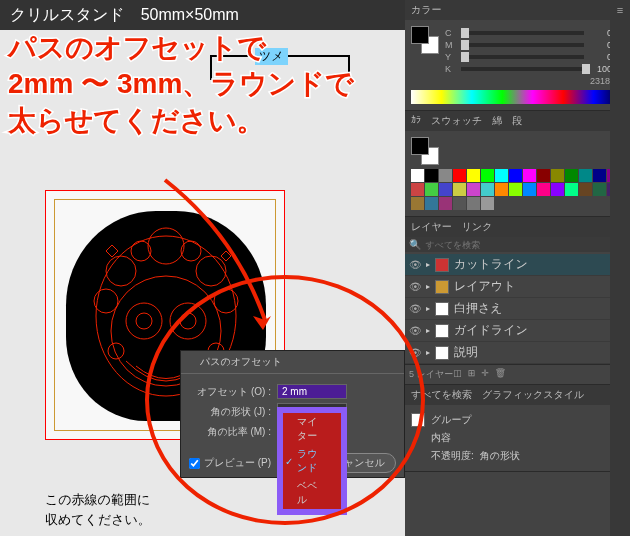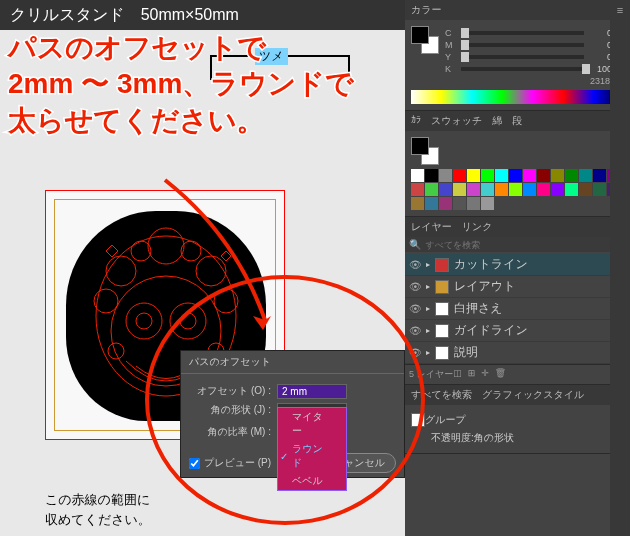--- a/index.html
+++ b/index.html
@@ -8,28 +8,28 @@
 .titlebar{background:#333;color:#fff;padding:4px 10px;font-size:16px;height:30px;display:flex;align-items:center}
 .annotation{position:absolute;left:8px;top:30px;font-size:28px;font-weight:bold;line-height:1.3;z-index:10;pointer-events:none}
 .ann-txt{color:#e20;-webkit-text-stroke:3px #fff;paint-order:stroke fill}
 .tsume1{position:absolute;left:210px;top:55px;width:140px;height:25px;border-top:2px solid #000;border-left:2px solid #000;border-right:2px solid #000}
 .tsume1-lbl{position:absolute;left:255px;top:48px;background:#7dd3fc;font-size:12px;color:#000;padding:0 4px}
 .artboard{position:absolute;left:45px;top:190px;width:240px;height:250px;border:1px solid red;background:#f8f8f8}
 .artboard::before{content:"";position:absolute;left:8px;top:8px;right:8px;bottom:8px;border:1px solid #c93}
 .artwork{position:absolute;left:20px;top:20px;width:200px;height:210px;background:#000;border-radius:45% 45% 40% 40%}
 .caption{position:absolute;left:45px;top:490px;font-size:13px;color:#000;line-height:1.5}
 .dialog{position:absolute;left:180px;top:350px;width:225px;background:#4a4a4a;border:1px solid #222;z-index:5;font-size:10px;color:#ccc}
-.dlg-title{padding:4px 8px;border-bottom:1px solid #666}
+.dlg-title{padding:4px 19px;border-bottom:1px solid #666}
 .dlg-body{padding:6px 8px}
-.dlg-row{display:flex;align-items:flex-start;margin:4px 0}
+.dlg-row{display:flex;align-items:center;margin:4px 0}
 .dlg-lbl{width:88px;text-align:right;padding-right:6px}
 .dlg-input{background:#4c1d95;border:1px solid #666;color:#fff;padding:1px 4px;width:70px;font-size:10px}
 .dlg-select{background:#333;border:1px solid #666;color:#fff;padding:1px 4px;width:70px;position:relative}
 .dlg-select::after{content:"▾";position:absolute;right:3px}
-.dropdown{position:absolute;left:96px;top:56px;background:#be185d;border:1px solid #8b5cf6;width:70px;z-index:6}
+.dropdown{position:absolute;left:96px;top:56px;background:#b91c1c;border:6px solid #8b5cf6;width:70px;z-index:6}
 .dd-item{padding:2px 14px;font-size:10px;position:relative}
 .dd-item.chk::before{content:"✓";position:absolute;left:2px;color:#7cf}
 .dd-item.sel{color:#7cf}
 .dlg-btns{display:flex;gap:6px;align-items:center;padding:4px 8px;justify-content:flex-end}
 .dlg-btn{background:#555;border:1px solid #888;border-radius:10px;padding:2px 10px;font-size:10px;color:#ccc}
 .chk{display:flex;align-items:center;gap:4px;font-size:10px}
 .chk input{width:11px;height:11px}
 .circle{position:absolute;left:145px;top:275px;width:280px;height:250px;border:4px solid #e20;border-radius:50%;z-index:8;pointer-events:none}
 .arrow{position:absolute;left:155px;top:175px;width:130px;height:160px;z-index:9;pointer-events:none}
 .panels{position:absolute;right:0;top:0;width:225px;height:536px;background:#434343}
@@ -54,21 +54,21 @@
 .eye{width:12px;height:12px;color:#aaa;font-size:10px}
 .lsw{width:14px;height:14px;border:1px solid #666}
 .lname{flex:1;font-size:12px}
 .lcir{width:8px;height:8px;border:1px solid #888;border-radius:50%}
 .layer.sel{background:#2d4a52}
 .search{display:flex;align-items:center;gap:4px;padding:2px 4px;background:#3a3a3a;margin-bottom:2px}
 .search-ic{font-size:10px}
 .layer-ftr{display:flex;justify-content:flex-start;padding:3px 4px;font-size:9px;color:#999;border-top:1px solid #2a2a2a}
 .layer-ftr-ic{display:flex;gap:6px}
 .appear-body{padding:6px}
-.app-row{display:flex;align-items:flex-end;padding:2px 0;font-size:10px}
+.app-row{display:flex;align-items:flex-end;gap:6px;padding:2px 0;font-size:10px}
 .app-sw{width:14px;height:14px;border:1px solid #666;background:#fff}
 .sidebar{position:absolute;right:0;top:0;width:20px;height:536px;background:#383838;display:flex;flex-direction:column;align-items:center;padding-top:4px;gap:8px}
 .side-ic{width:14px;height:14px;color:#aaa;font-size:11px;text-align:center}
 </style>
 </head>
 <body>
 
 <div class="canvas">
   <div class="titlebar">
       <span>クリルスタンド　50mm×50mm</span>
@@ -317,20 +317,23 @@
     <div class="panel-hdr">
       <span>すべてを検索</span>
       <span>グラフィックスタイル</span>
     </div>
     <div class="appear-body">
       <div class="app-row">
           <div class="app-sw"></div>
           <span>グループ</span>
         </div>
       <div class="app-row" style="padding-left:20px">
+          <span>内容</span>
+        </div>
+      <div class="app-row" style="padding-left:20px">
           <span>不透明度:</span>
           <span>角の形状</span>
         </div>
     </div>
   </div>
 </div>
 
 <div class="sidebar">
   <div class="side-ic">≡</div>
 </div>

